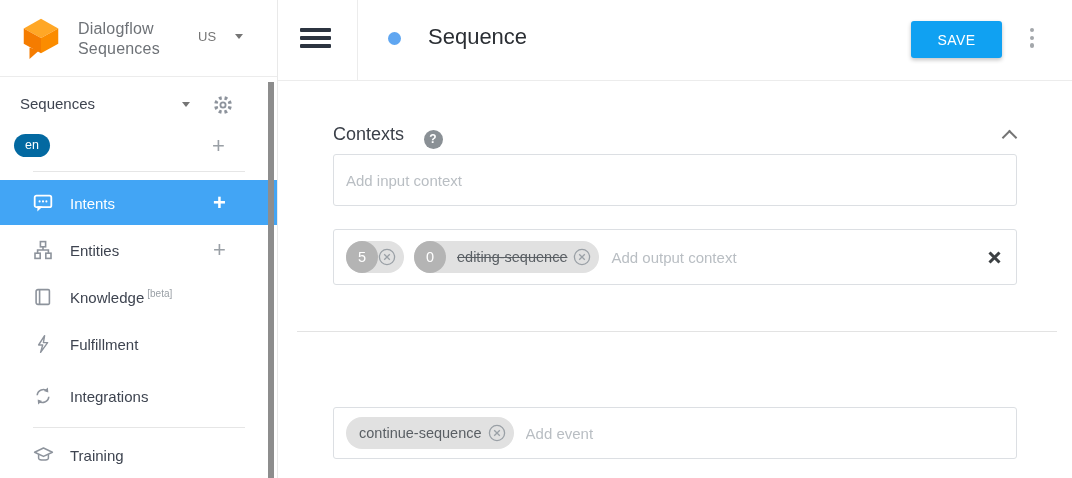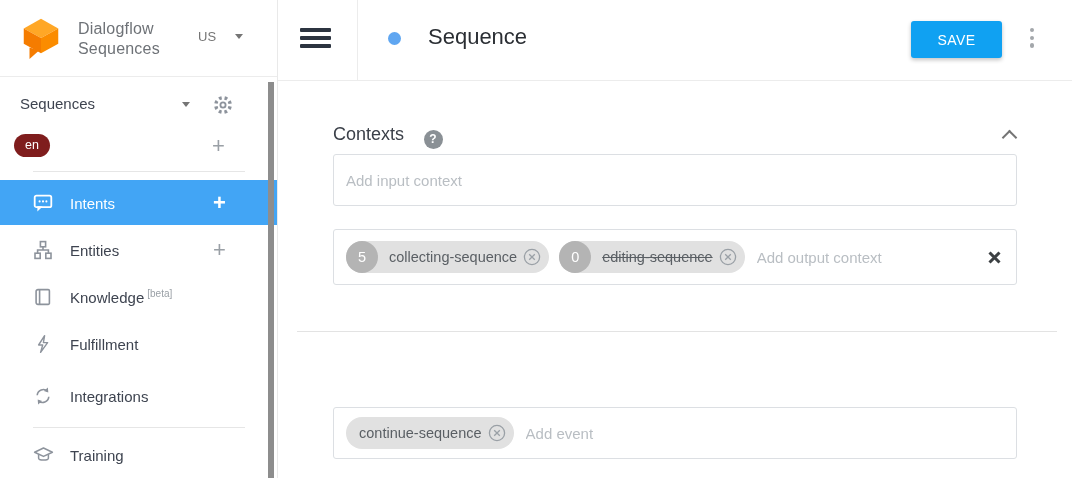--- a/index.html
+++ b/index.html
@@ -20,21 +20,21 @@
   .caret-down { width:0; height:0; border-left:4px solid transparent;
                 border-right:4px solid transparent; border-top:5px solid #757575; }
 
   .agent-row { position:absolute; left:0; top:88px; width:100%; height:34px; }
   .agent-name { position:absolute; left:20px; top:7px; font-size:15px; color:#3e4450; cursor:pointer; }
   .agent-caret { position:absolute; left:182px; top:14px; }
   .gear { position:absolute; left:210px; top:4px; cursor:pointer; }
 
   .lang-row { position:absolute; left:0; top:130px; width:100%; height:34px; }
   .lang-chip { position:absolute; left:14px; top:4px; width:36px; height:23px; border-radius:12px;
-               background:#7f1d1d; color:#fff; font-size:12.5px; text-align:center;
+               background:#0369a1; color:#fff; font-size:12.5px; text-align:center;
                line-height:23px; cursor:pointer; }
   .plus { font-size:22px; font-weight:400; color:#9aa0a6; line-height:20px; cursor:pointer; }
   .lang-add { position:absolute; left:212px; top:6px; }
 
   .side-divider { position:absolute; left:33px; width:212px; height:1px; background:#e6e6e6; }
 
   .nav-item { position:absolute; left:0; width:100%; height:42px; cursor:pointer; }
   .nav-item .nav-icon { position:absolute; left:33px; top:50%; transform:translateY(-50%); }
   .nav-item .nav-label { position:absolute; left:70px; top:50%; transform:translateY(-50%);
                          font-size:15px; color:#3e4450; }
@@ -235,21 +235,20 @@
       <span class="chevron-up"></span>
     </div>
 
     <div class="field-box" style="top:73px; height:52px">
       <input type="text" placeholder="Add input context" style="">
     </div>
 
     <div class="field-box" style="top:148px; height:56px; padding-left:2px">
       <span class="chip">
         <span class="chip-count">5</span>
-        <span class="chip-label">collecting-sequence</span>
         <svg class="chip-remove" viewBox="0 0 18 18" width="18" height="18">
           <circle cx="9" cy="9" r="7.6" fill="none" stroke="#9aa0a6" stroke-width="1.3"></circle>
           <path d="M6.2 6.2 L11.8 11.8 M11.8 6.2 L6.2 11.8" stroke="#9aa0a6" stroke-width="1.3"></path>
         </svg>
       </span>
       <span class="chip">
         <span class="chip-count">0</span>
         <span class="chip-label strike">editing-sequence</span>
         <svg class="chip-remove" viewBox="0 0 18 18" width="18" height="18">
           <circle cx="9" cy="9" r="7.6" fill="none" stroke="#9aa0a6" stroke-width="1.3"></circle>

